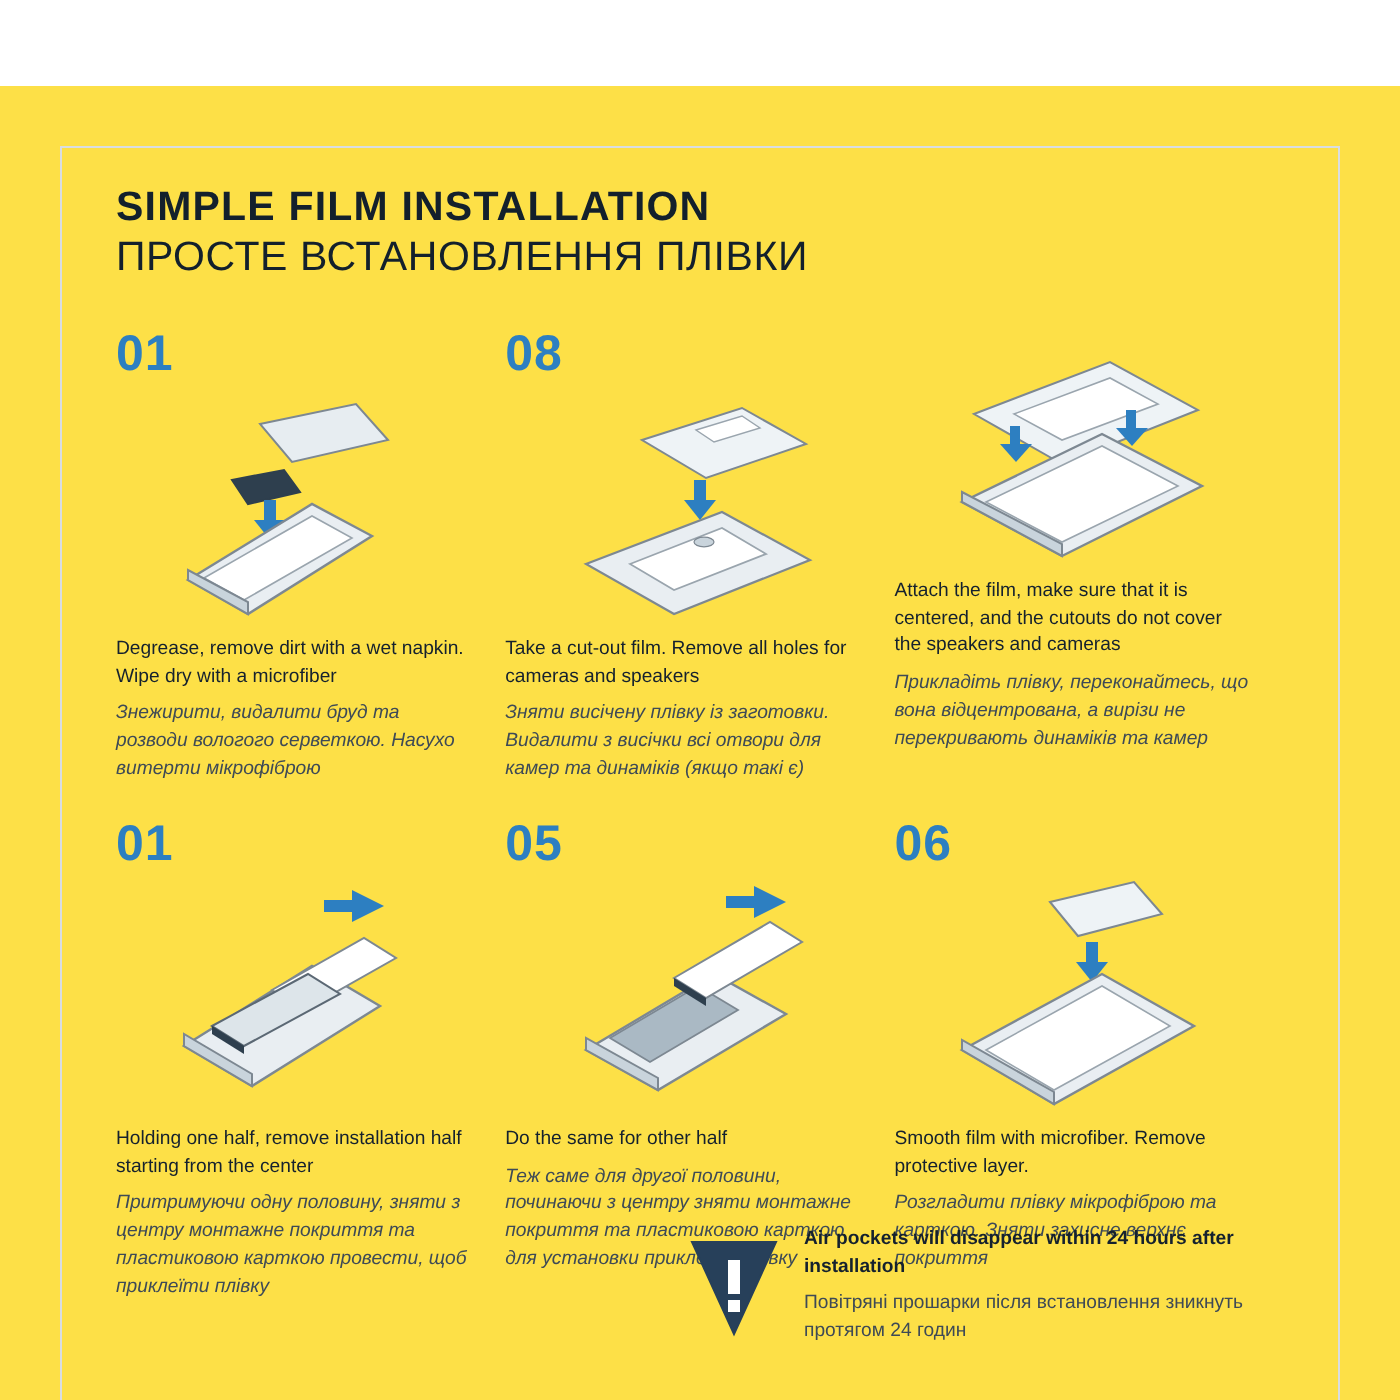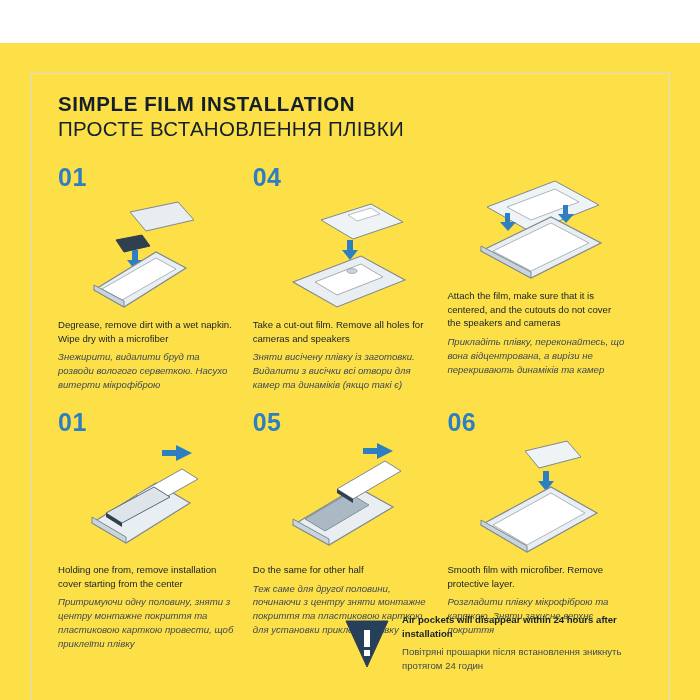--- a/index.html
+++ b/index.html
@@ -56,21 +56,20 @@
   }
   .grid {
     position: absolute;
     left: 58px;
     top: 122px;
     width: 584px;
   }
   .row {
     display: flex;
     width: 584px;
-    justify-content: space-between;
   }
   .cell {
     width: 194.6px;
     position: relative;
     padding-right: 6px;
     box-sizing: border-box;
   }
   .num {
     font-size: 25px;
     font-weight: bold;
@@ -164,21 +163,21 @@
               <polygon points="44,95 98,64 118,75 64,106" fill="#ffffff" stroke="#9aa5ae" stroke-width="0.8"></polygon>
               <polygon points="36,96 66,113 66,107 36,91" fill="#c9d4dc" stroke="#7d8892" stroke-width="1"></polygon>
             </g>
           </svg>
         </div>
         <p class="txt-en">Degrease, remove dirt with a wet napkin. Wipe dry with a microfiber</p>
         <p class="txt-uk">Знежирити, видалити бруд та розводи вологого серветкою. Насухо витерти мікрофіброю</p>
       </div>
 
       <div class="cell">
-        <div class="num">04</div>
+        <div class="num">08</div>
         <div class="art">
           <svg width="180" height="118" viewBox="0 0 180 118">
 
             <polygon points="68,26 118,10 150,28 100,45" fill="#eef3f6" stroke="#7d8892" stroke-width="1"></polygon>
             <polygon points="95,21 118,14 127,20 104,27" fill="#ffffff" stroke="#9aa5ae" stroke-width="0.7"></polygon>
 
             <g fill="#2d7fc1">
               <rect x="94" y="46" width="6" height="12"></rect>
               <polygon points="89,56 105,56 97,66"></polygon>
             </g>
@@ -232,21 +231,21 @@
             <polygon points="34,84 98,44 132,64 68,104" fill="#e9eef2" stroke="#7d8892" stroke-width="1.2"></polygon>
             <polygon points="34,84 68,104 68,98 34,78" fill="#c9d4dc" stroke="#7d8892" stroke-width="1"></polygon>
 
             <polygon points="78,56 124,30 140,40 94,66" fill="#ffffff" stroke="#7d8892" stroke-width="1"></polygon>
 
             <polygon points="48,74 96,48 112,58 64,84" fill="#dde5ea" stroke="#5b6874" stroke-width="1"></polygon>
 
             <polygon points="48,74 64,84 64,88 48,78" fill="#2e3f4e"></polygon>
           </svg>
         </div>
-        <p class="txt-en">Holding one from, remove installation cover starting from the center</p>
+        <p class="txt-en">Holding one half, remove installation half starting from the center</p>
         <p class="txt-uk">Притримуючи одну половину, зняти з центру монтажне покриття та пластиковою карткою провести, щоб приклеїти плівку</p>
       </div>
 
       <div class="cell">
         <div class="num">05</div>
         <div class="art">
           <svg width="180" height="118" viewBox="0 0 180 118">
 
             <g fill="#2d7fc1">
               <polygon points="124,4 140,12 124,20"></polygon>

